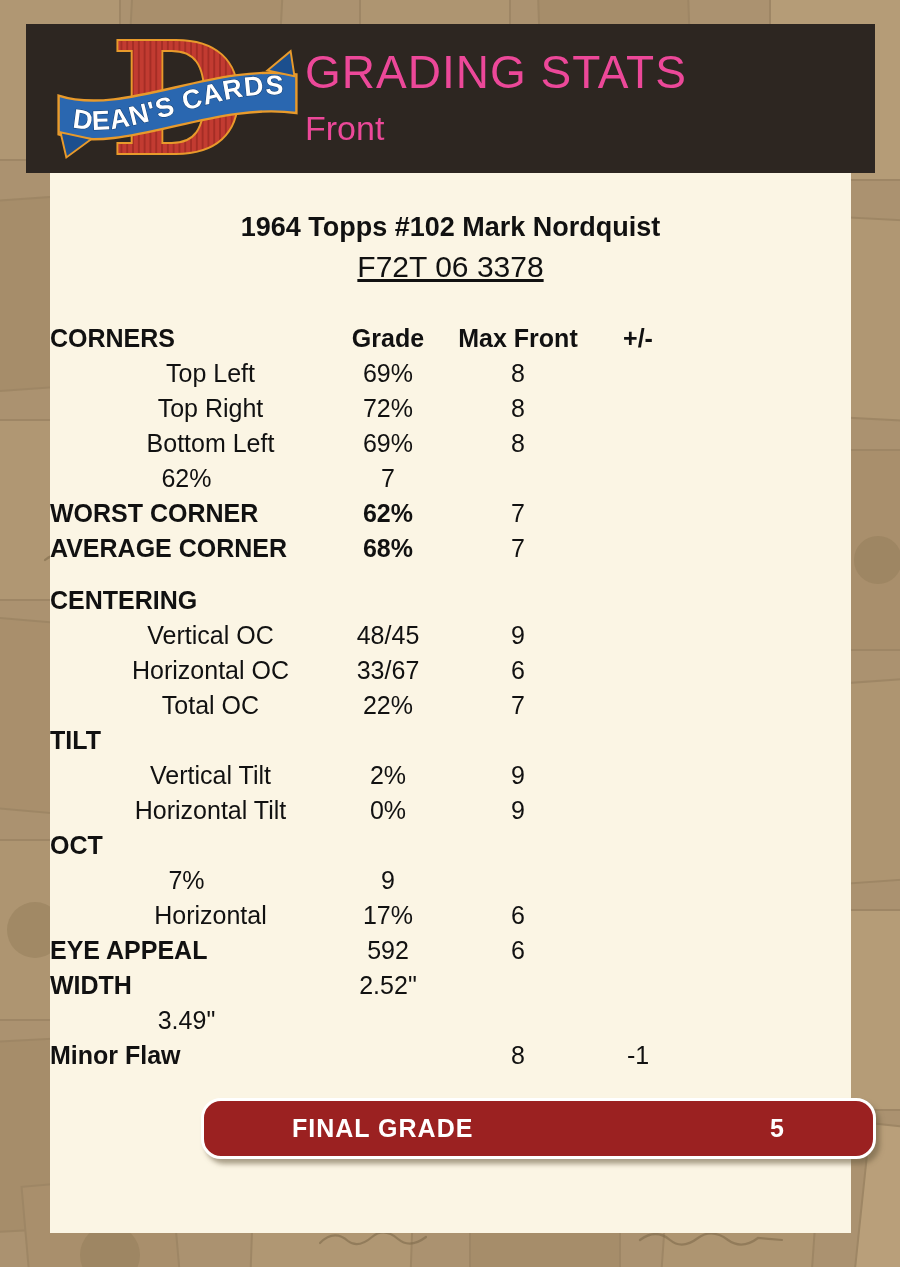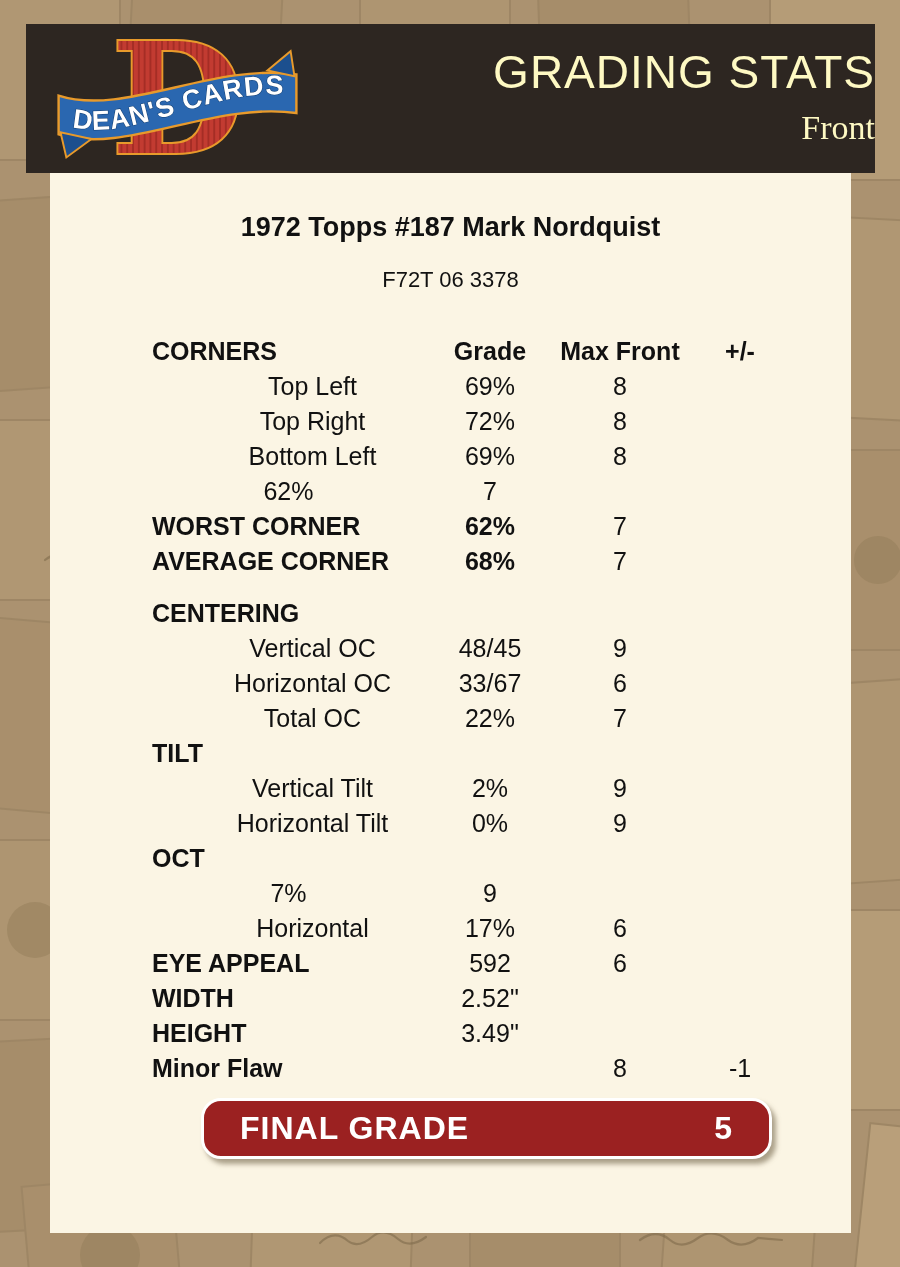--- a/index.html
+++ b/index.html
@@ -9,46 +9,46 @@
     font-family:"Liberation Sans",sans-serif;
     color:#111;
   }
   .backdrop{position:absolute;left:0;top:0;width:900px;height:1267px;z-index:0;}
   .header-bar{
     position:absolute;left:26px;top:24px;width:849px;height:149px;
     background:#2d2621;z-index:2;display:flex;align-items:center;
   }
   .logo-wrap{width:255px;height:145px;margin-left:24px;position:relative;flex:0 0 auto;}
   .logo-wrap svg{overflow:visible;}
-  .header-text{flex:1;text-align:right;color:#fef9c3;line-height:1;margin-top:-4px;}
+  .header-text{flex:1;text-align:left;color:#ec4899;line-height:1;margin-top:-4px;}
   .header-title{font-size:46px;letter-spacing:1px;font-weight:400;}
-  .header-sub{font-size:34px;margin-top:16px;font-weight:400;font-family:Liberation Serif, serif;}
+  .header-sub{font-size:34px;margin-top:16px;font-weight:400;}
   .panel{
     position:absolute;left:50px;top:173px;width:801px;height:1060px;
     background:#fbf5e4;z-index:1;
   }
   .card-title{text-align:center;margin-top:40px;font-size:27px;font-weight:bold;line-height:28px;}
-  .card-serial{text-align:center;margin-top:25px;font-size:22px;line-height:28px;}
+  .card-serial{text-align:center;margin-top:12px;font-size:30px;line-height:28px;text-decoration:underline;}
   .gtable{margin-top:40px;}
   .trow{
     display:grid;grid-template-columns:273px 130px 130px 110px;
-    margin-left:102px;height:35px;align-items:center;font-size:25px;
+    height:35px;align-items:center;font-size:25px;
   }
   .trow .c-value,.trow .c-max,.trow .c-pm{text-align:center;}
   .trow.indent .c-label{padding-left:48px;text-align:center;}
   .trow.thead{font-weight:bold;}
   .b{font-weight:bold;}
   .gap{height:17px;}
   .final-btn{
     position:absolute;left:151px;top:925px;width:493px;height:55px;
     background:#9b2121;border:3px solid #ffffff;border-radius:20px;
     box-shadow:4px 5px 5px rgba(104,90,62,0.55);
     display:flex;align-items:center;justify-content:space-between;
-    padding:0 36px;box-sizing:content-box;
-    color:#ffffff;font-size:32px;font-weight:bold;letter-spacing:1px;
+    padding:0 88px;box-sizing:content-box;
+    color:#ffffff;font-size:25px;font-weight:bold;letter-spacing:1px;
   }
 </style>
 </head>
 <body>
 
 <svg class="backdrop" viewBox="0 0 900 1267" xmlns="http://www.w3.org/2000/svg" aria-hidden="true">
   <rect x="0" y="0" width="900" height="1267" fill="#ab9270"></rect>
   <g opacity="0.45" stroke="#8f7a57" stroke-width="2">
     <rect x="-30" y="-40" width="150" height="200" fill="#b89f76"></rect>
     <rect x="130" y="-60" width="150" height="200" fill="#a78e68" transform="rotate(3 205 40)"></rect>
@@ -103,21 +103,21 @@
       </text>
     </svg>
   </div>
   <div class="header-text">
     <div class="header-title">GRADING STATS</div>
     <div class="header-sub">Front</div>
   </div>
 </div>
 
 <div class="panel">
-  <div class="card-title">1972 Topps #187 Mark Nordquist</div>
+  <div class="card-title">1964 Topps #102 Mark Nordquist</div>
   <div class="card-serial">F72T 06 3378</div>
 
   <div class="gtable">
     <div>
         <div class="trow thead">
           <div class="c-label">CORNERS</div>
           <div class="c-value">Grade</div>
           <div class="c-max">Max Front</div>
           <div class="c-pm">+/-</div>
         </div>
@@ -222,21 +222,20 @@
           <div class="c-max">6</div>
           <div class="c-pm"></div>
         </div>
         <div class="trow">
           <div class="c-label b">WIDTH</div>
           <div class="c-value">2.52"</div>
           <div class="c-max"></div>
           <div class="c-pm"></div>
         </div>
         <div class="trow">
-          <div class="c-label b">HEIGHT</div>
           <div class="c-value">3.49"</div>
           <div class="c-max"></div>
           <div class="c-pm"></div>
         </div>
         <div class="trow">
           <div class="c-label b">Minor Flaw</div>
           <div class="c-value"></div>
           <div class="c-max">8</div>
           <div class="c-pm">-1</div>
         </div>

